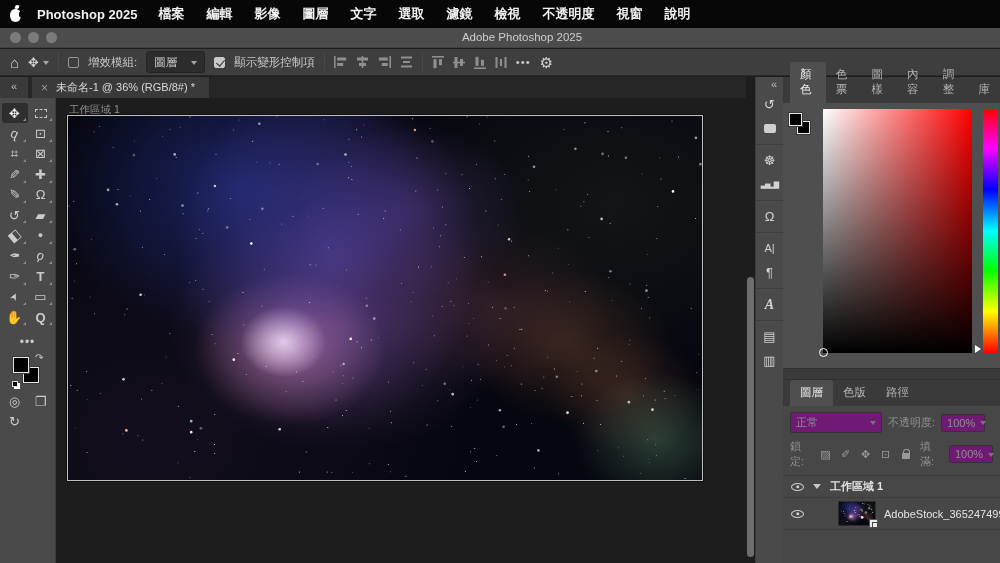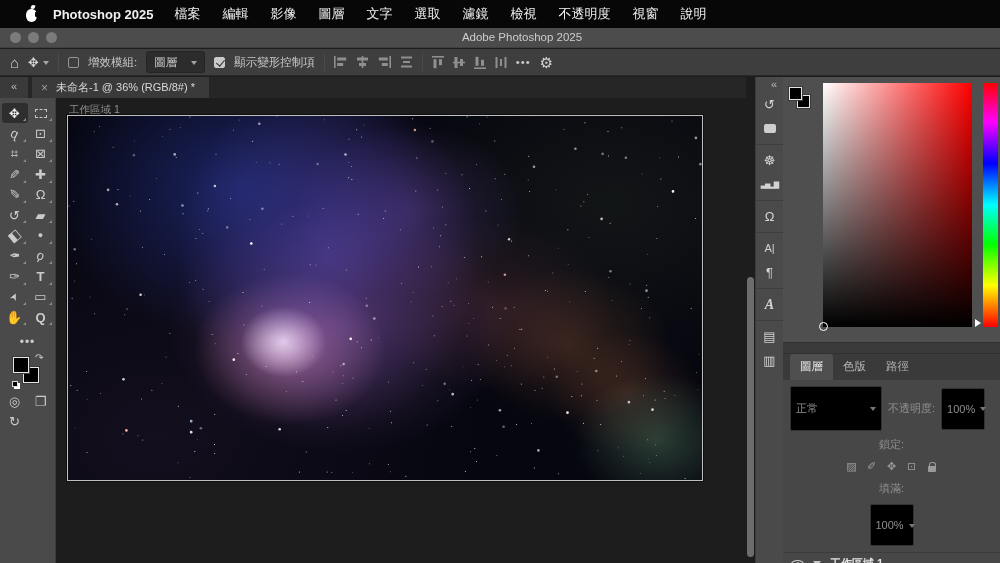--- a/index.html
+++ b/index.html
@@ -1,24 +1,24 @@
 <!DOCTYPE html>
 <html><head>
 <meta charset="utf-8">
 <style>
   html,body{margin:0;padding:0;background:#111;}
   *{box-sizing:border-box;font-family:"Liberation Sans","DejaVu Sans",sans-serif;}
   #app{position:relative;width:1000px;height:563px;overflow:hidden;background:#1d1d1d;user-select:none;}
 
   
-  #menubar{position:absolute;top:0;left:0;right:0;height:28px;background:#070707;display:flex;align-items:center;color:#f1f1f1;font-size:13px;padding-left:20px;}
+  #menubar{position:absolute;top:0;left:0;right:0;height:28px;background:#070707;display:flex;align-items:center;color:#f1f1f1;font-size:13px;padding-left:4px;}
   .apple{position:relative;width:11px;height:13px;background:radial-gradient(circle 3.5px at 112% 42%, transparent 3.4px, #fff 3.6px);border-radius:45% 45% 48% 48%;margin:2px 8px 0 6px;}
   .apple::before{content:'';position:absolute;top:-4px;left:5px;width:4px;height:4px;background:#fff;border-radius:60% 0 60% 0;transform:rotate(15deg);}
   .menu-app{font-weight:bold;margin:0 10px 0 8px;}
-  .menu-item{padding:0 11px;font-weight:400;cursor:default;}
+  .menu-item{padding:0 11px;font-weight:700;cursor:default;}
 
   
   #titlebar{position:absolute;top:28px;left:0;right:0;height:20px;background:#4c4c4c;border-bottom:1px solid #404040;}
   .lights{position:absolute;left:10px;top:4px;display:flex;gap:7px;}
   .light{width:11px;height:11px;border-radius:50%;background:#7b7b7b;}
   #win-title{position:absolute;left:0;right:0;top:3px;text-align:center;color:#cdcdcd;font-size:11.5px;padding-left:44px;}
 
   
   #optionsbar{position:absolute;top:49px;left:0;right:0;height:27px;background:#3e3e3e;border-bottom:1px solid #292929;display:flex;align-items:center;gap:9px;padding:0 10px;color:#c9c9c9;font-size:11.5px;}
   .ob-icon{color:#d3d3d3;font-size:15px;line-height:1;}
@@ -119,25 +119,25 @@
   #cp-swatches .swatch.bg{left:8px;top:10px;}
   #color-field{position:absolute;left:40px;top:6px;width:149px;height:244px;background:linear-gradient(to bottom, rgba(0,0,0,0), #000),linear-gradient(to right, #fff, #f00);}
   #field-cursor{position:absolute;left:-4px;bottom:-4px;width:9px;height:9px;border:1.4px solid #fff;border-radius:50%;}
   #hue-strip{position:absolute;left:200px;top:6px;width:15px;height:244px;background:linear-gradient(to bottom,#f00 0%,#f0f 16%,#00f 33%,#0ff 50%,#0f0 66%,#ff0 83%,#f00 100%);}
   #hue-marker{position:absolute;left:192px;top:242px;width:0;height:0;border:4px solid transparent;border-left:6px solid #fff;}
 
   #panel-gap{height:12px;background:#3a3a3a;border-top:1px solid #303030;border-bottom:1px solid #303030;}
 
   #layers-panel{position:relative;}
   .blend-row{display:flex;align-items:center;gap:6px;padding:6px 7px 4px;color:#8f8f8f;font-size:11px;}
-  .ddl{background:#000000;border:1px solid #333;border-radius:2px;padding:14px 5px;display:flex;align-items:center;color:#8f8f8f;}
+  .ddl{background:#701a75;border:1px solid #333;border-radius:2px;padding:2px 5px;display:flex;align-items:center;color:#8f8f8f;}
   .ddl .chev{border-top-color:#777;margin-left:auto;}
   .ddl.blend{width:92px;}
   .ddl.val{width:44px;gap:5px;}
-  .lock-row{display:flex;align-items:center;gap:8px;padding:2px 7px 6px;color:#8f8f8f;font-size:11px;border-bottom:1px solid #3c3c3c;flex-direction:column;}
+  .lock-row{display:flex;align-items:center;gap:8px;padding:2px 7px 6px;color:#8f8f8f;font-size:11px;border-bottom:1px solid #3c3c3c;}
   .lockicon{color:#9a9a9a;font-size:11px;display:flex;align-items:center;justify-content:center;width:13px;height:13px;}
   .lockicon .tg{font-size:11px;}
   .lockicon.padlock .tg{width:8px;height:6px;background:#9a9a9a;border-radius:1px;position:relative;display:block;margin-top:4px;}
   .lockicon.padlock .tg::before{content:'';position:absolute;top:-4px;left:1.2px;width:5.5px;height:5px;border:1.3px solid #9a9a9a;border-bottom:none;border-radius:3px 3px 0 0;}
   .eye{width:13px;height:8px;border:1.2px solid #cfcfcf;border-radius:50%;position:relative;flex:0 0 auto;}
   .eye::after{content:'';position:absolute;left:50%;top:50%;transform:translate(-50%,-50%);width:3.5px;height:3.5px;background:#cfcfcf;border-radius:50%;}
   .layer-row{display:flex;align-items:center;gap:9px;padding:0 8px;border-bottom:1px solid #3e3e3e;color:#e3e3e3;font-size:11px;}
   .layer-row.artboard{height:22px;font-weight:bold;}
   .chev-down{width:0;height:0;border:4px solid transparent;border-top:5px solid #c9c9c9;margin-top:4px;}
   .layer-row.item{height:32px;}
@@ -386,20 +386,28 @@
           <span class="dg">▤</span>
         </div>
           <div class="dock-item">
           <span class="dg">▥</span>
         </div>
         </div>
     </div>
 
     <div id="panels">
 
+      <div class="ptab-row">
+          <span class="ptab active">顏色</span>
+          <span class="ptab">色票</span>
+          <span class="ptab">圖樣</span>
+          <span class="ptab">內容</span>
+          <span class="ptab">調整</span>
+          <span class="ptab">庫</span>
+        </div>
 
       <div id="color-panel">
         <div id="cp-swatches">
           <span class="swatch fg"></span>
           <span class="swatch bg"></span>
         </div>
         <div id="color-field">
           <span id="field-cursor"></span>
         </div>
         <div id="hue-strip"></div>

